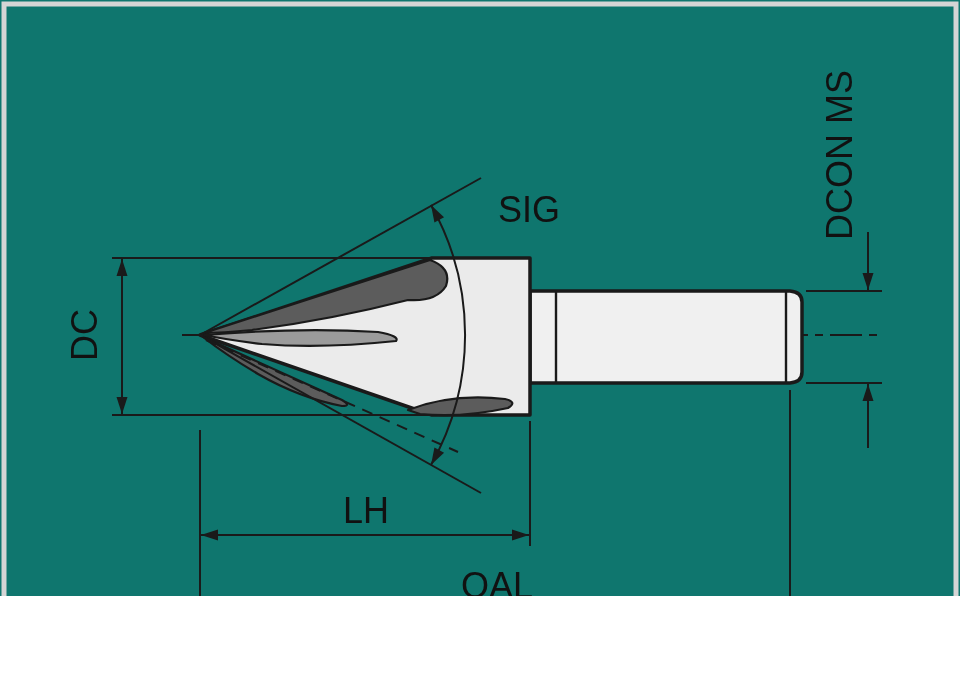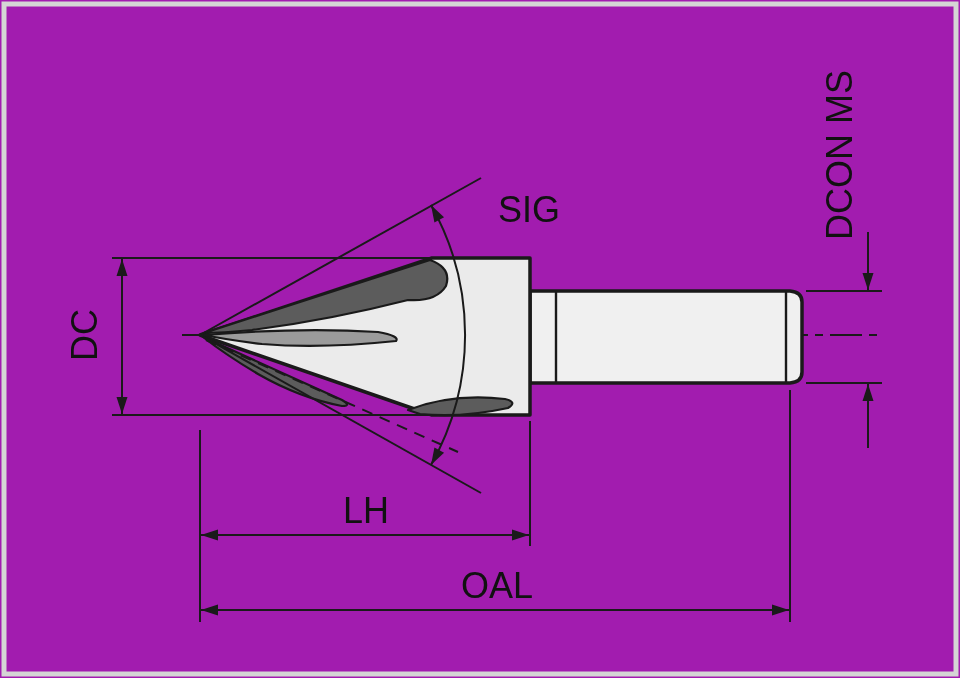--- a/index.html
+++ b/index.html
@@ -1,16 +1,16 @@
 <!DOCTYPE html>
 <html><head>
 <meta charset="utf-8">
 <style>
   html,body{margin:0;padding:0;background:#ffffff;}
-  .page{position:relative;width:960px;height:678px;background:#a21caf;overflow:hidden;}
+  .page{position:relative;width:960px;height:596px;background:#0f766e;overflow:hidden;}
   svg{display:block;}
   .tool{stroke:#1a1a1a;stroke-width:3.5;stroke-linejoin:round;}
   .detail{stroke:#1a1a1a;stroke-width:2.4;fill:none;}
   .flute{stroke:#1a1a1a;stroke-width:2.2;stroke-linejoin:round;}
   .thin{stroke:#1a1a1a;stroke-width:2;fill:none;}
   .arrow{fill:#1a1a1a;stroke:none;}
   .center{stroke:#1a1a1a;stroke-width:1.8;stroke-dasharray:32 7 8 7;fill:none;}
   .dashed{stroke:#1a1a1a;stroke-width:2;stroke-dasharray:11 8;fill:none;}
   .lbl{font-family:"Liberation Sans",sans-serif;font-size:36px;fill:#111;}
 </style>

